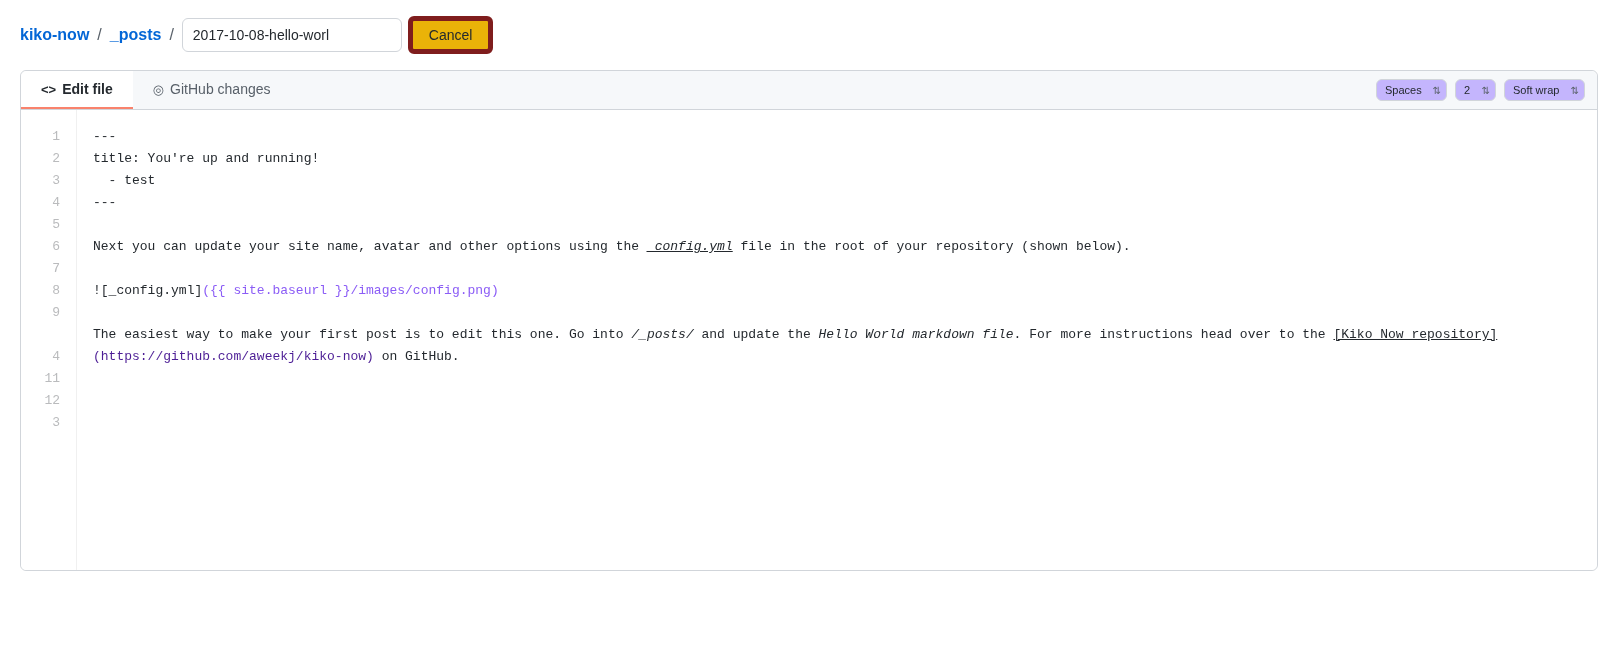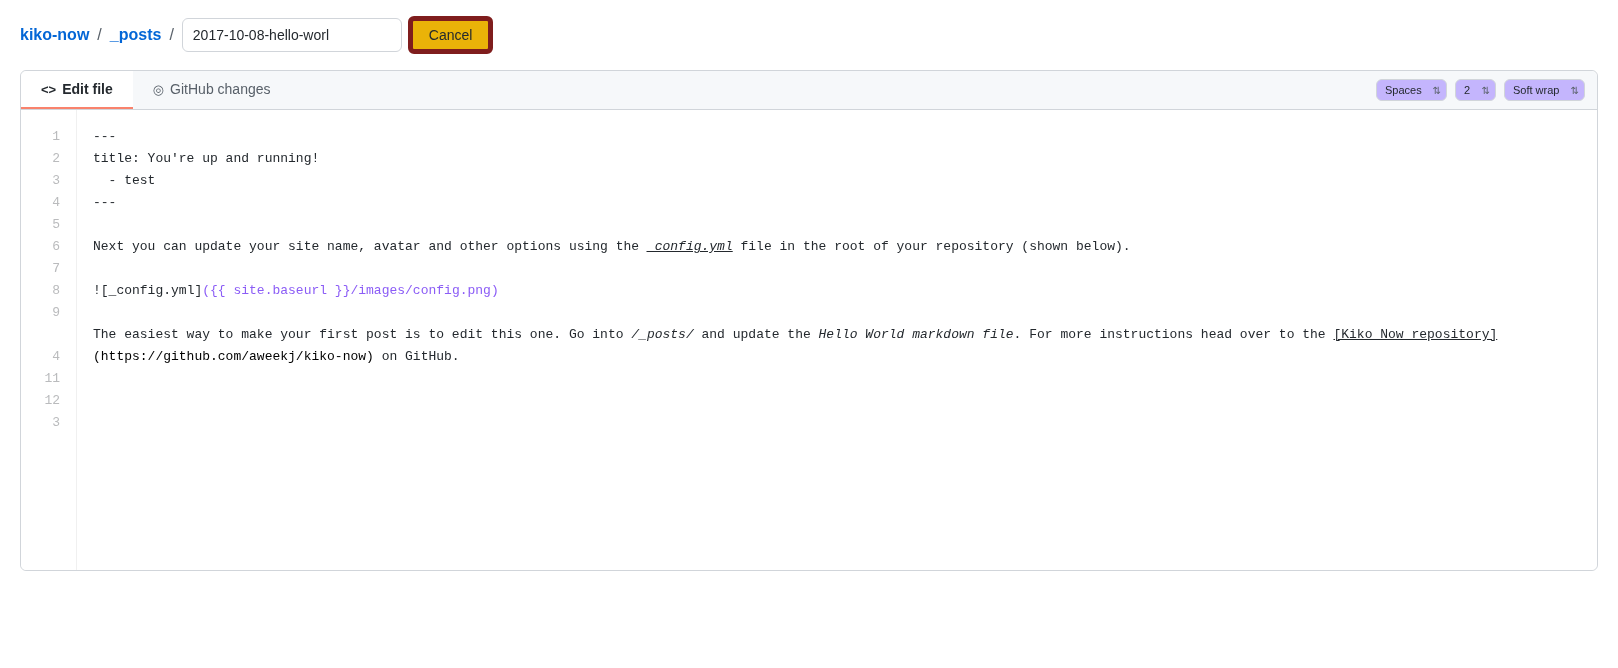--- a/index.html
+++ b/index.html
@@ -226,16 +226,16 @@
     <div class="code-content" id="code-content-container">
     <div class="code-line">---</div>
         <div class="code-line">title: You're up and running!</div>
         <div class="code-line">  - test</div>
         <div class="code-line">---</div>
         <div class="code-line empty"></div>
         <div class="code-line">Next you can update your site name, avatar and other options using the <em><u>_config.yml</u></em> file in the root of your repository (shown below).</div>
         <div class="code-line empty"></div>
         <div class="code-line">!<span style="">[_config.yml]</span><span style="color:#8b5cf6">({{ site.baseurl }}/images/config.png)</span></div>
         <div class="code-line empty"></div>
-        <div class="code-line">The easiest way to make your first post is to edit this one. Go into <em>/_posts/</em> and update the <em>Hello World markdown file</em>. For more instructions head over to the <span style="text-decoration:underline">[Kiko Now repository]</span><span style="color:#000000">(https://github.com/aweekj/kiko-now)</span> on GitHub.</div>
+        <div class="code-line">The easiest way to make your first post is to edit this one. Go into <em>/_posts/</em> and update the <em>Hello World markdown file</em>. For more instructions head over to the <span style="text-decoration:underline">[Kiko Now repository]</span><span style="color:#4c1d95">(https://github.com/aweekj/kiko-now)</span> on GitHub.</div>
       </div>
   </div>
 </div>
 
 </body></html>

